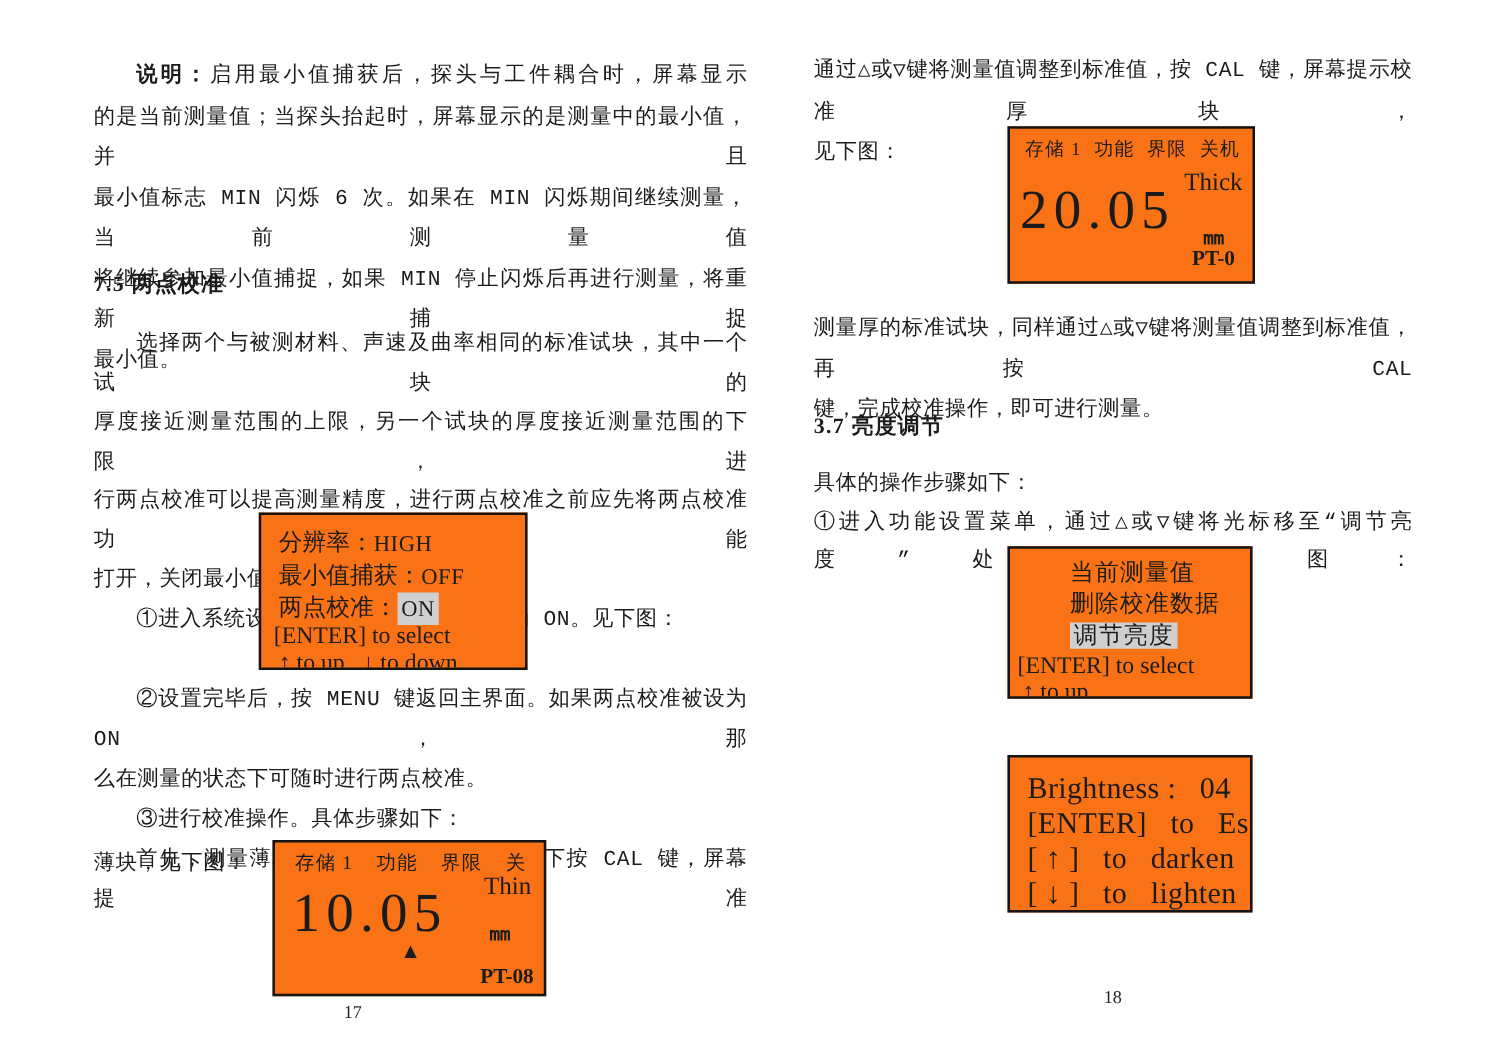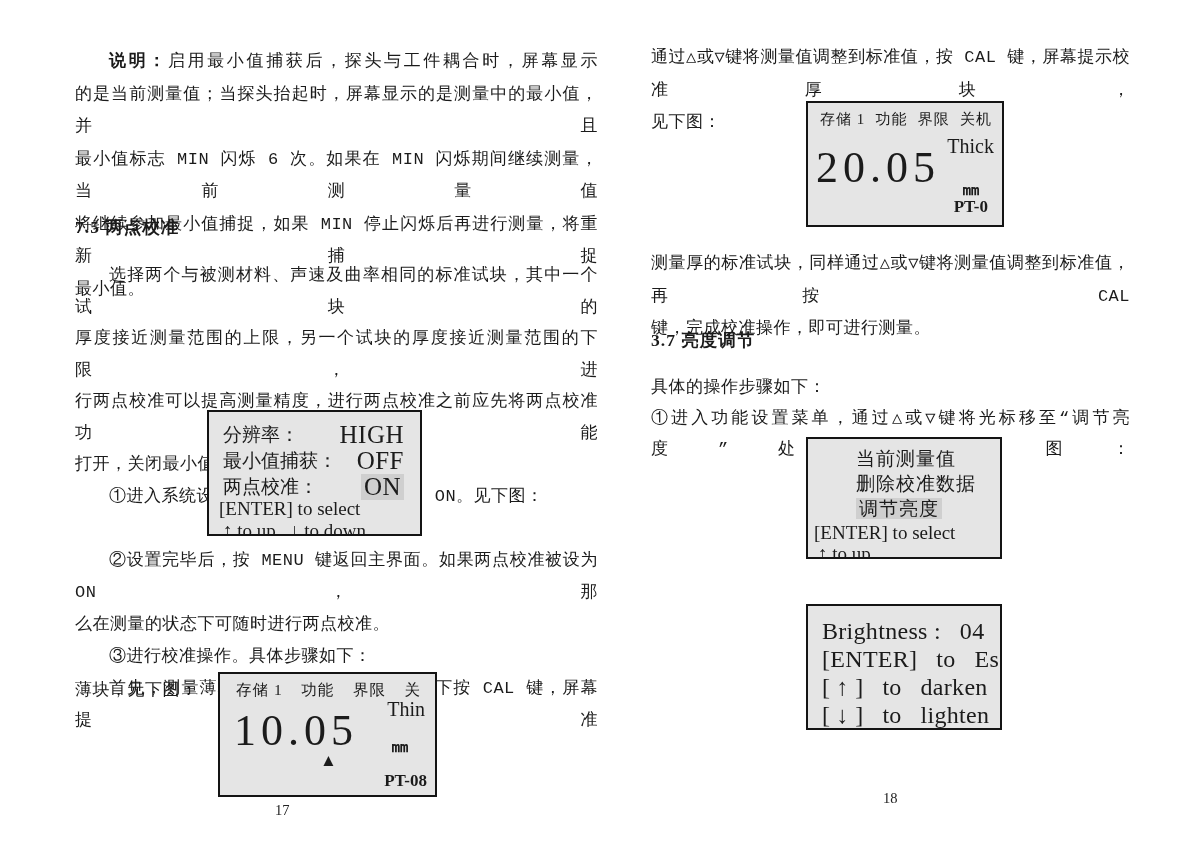--- a/index.html
+++ b/index.html
@@ -15,31 +15,31 @@
   .blk{position:absolute;left:0;width:100%;}
   .cn{font-size:17px;letter-spacing:0.5px;line-height:32.5px;}
   .line{display:block;font-family:Liberation Mono, monospace;}
   .jl{text-align:justify;text-align-last:justify;}
   .ind{text-indent:2em;}
   .b{font-weight:bold;}
   .heading{font-size:17.5px;font-weight:bold;letter-spacing:1px;}
   .pagenum{position:absolute;font-size:14.5px;color:#222;}
 
   
-  .lcd{position:absolute;border:2px solid #141414;background:#e5e5e5;box-sizing:border-box;overflow:hidden;}
+  .lcd{position:absolute;border:2px solid #141414;background:#f97316;box-sizing:border-box;overflow:hidden;}
   .lcd-menu{display:flex;justify-content:space-between;font-size:15.5px;letter-spacing:1px;}
   .lcd-mode{position:absolute;font-size:20px;}
   .lcd-value{position:absolute;font-size:44px;letter-spacing:5px;line-height:46px;text-align:center;}
   .lcd-unit{position:absolute;font-size:18px;font-weight:bold;}
   .lcd-marker{position:absolute;font-size:17px;line-height:17px;}
   .lcd-probe{position:absolute;font-size:17px;font-weight:bold;}
 
   
-  .s-row{display:flex;justify-content:space-between;font-size:19px;line-height:26px;}
-  .s-row .val{font-size:25px;letter-spacing:0.5px;}
+  .s-row{display:flex;font-size:19px;line-height:26px;}
+  .s-row .val{font-size:18px;letter-spacing:0.5px;}
   .hl{background:#cfcfcf;padding:0 3px;}
   .s-footer{position:absolute;left:10px;font-size:19px;white-space:pre;}
 
   
   .m-item{font-size:19px;line-height:25px;letter-spacing:1px;}
   .m-item .inner{display:inline;}
 
   
   .b5-line{position:absolute;left:14px;font-size:24px;white-space:pre;letter-spacing:0.3px;}
 </style>

